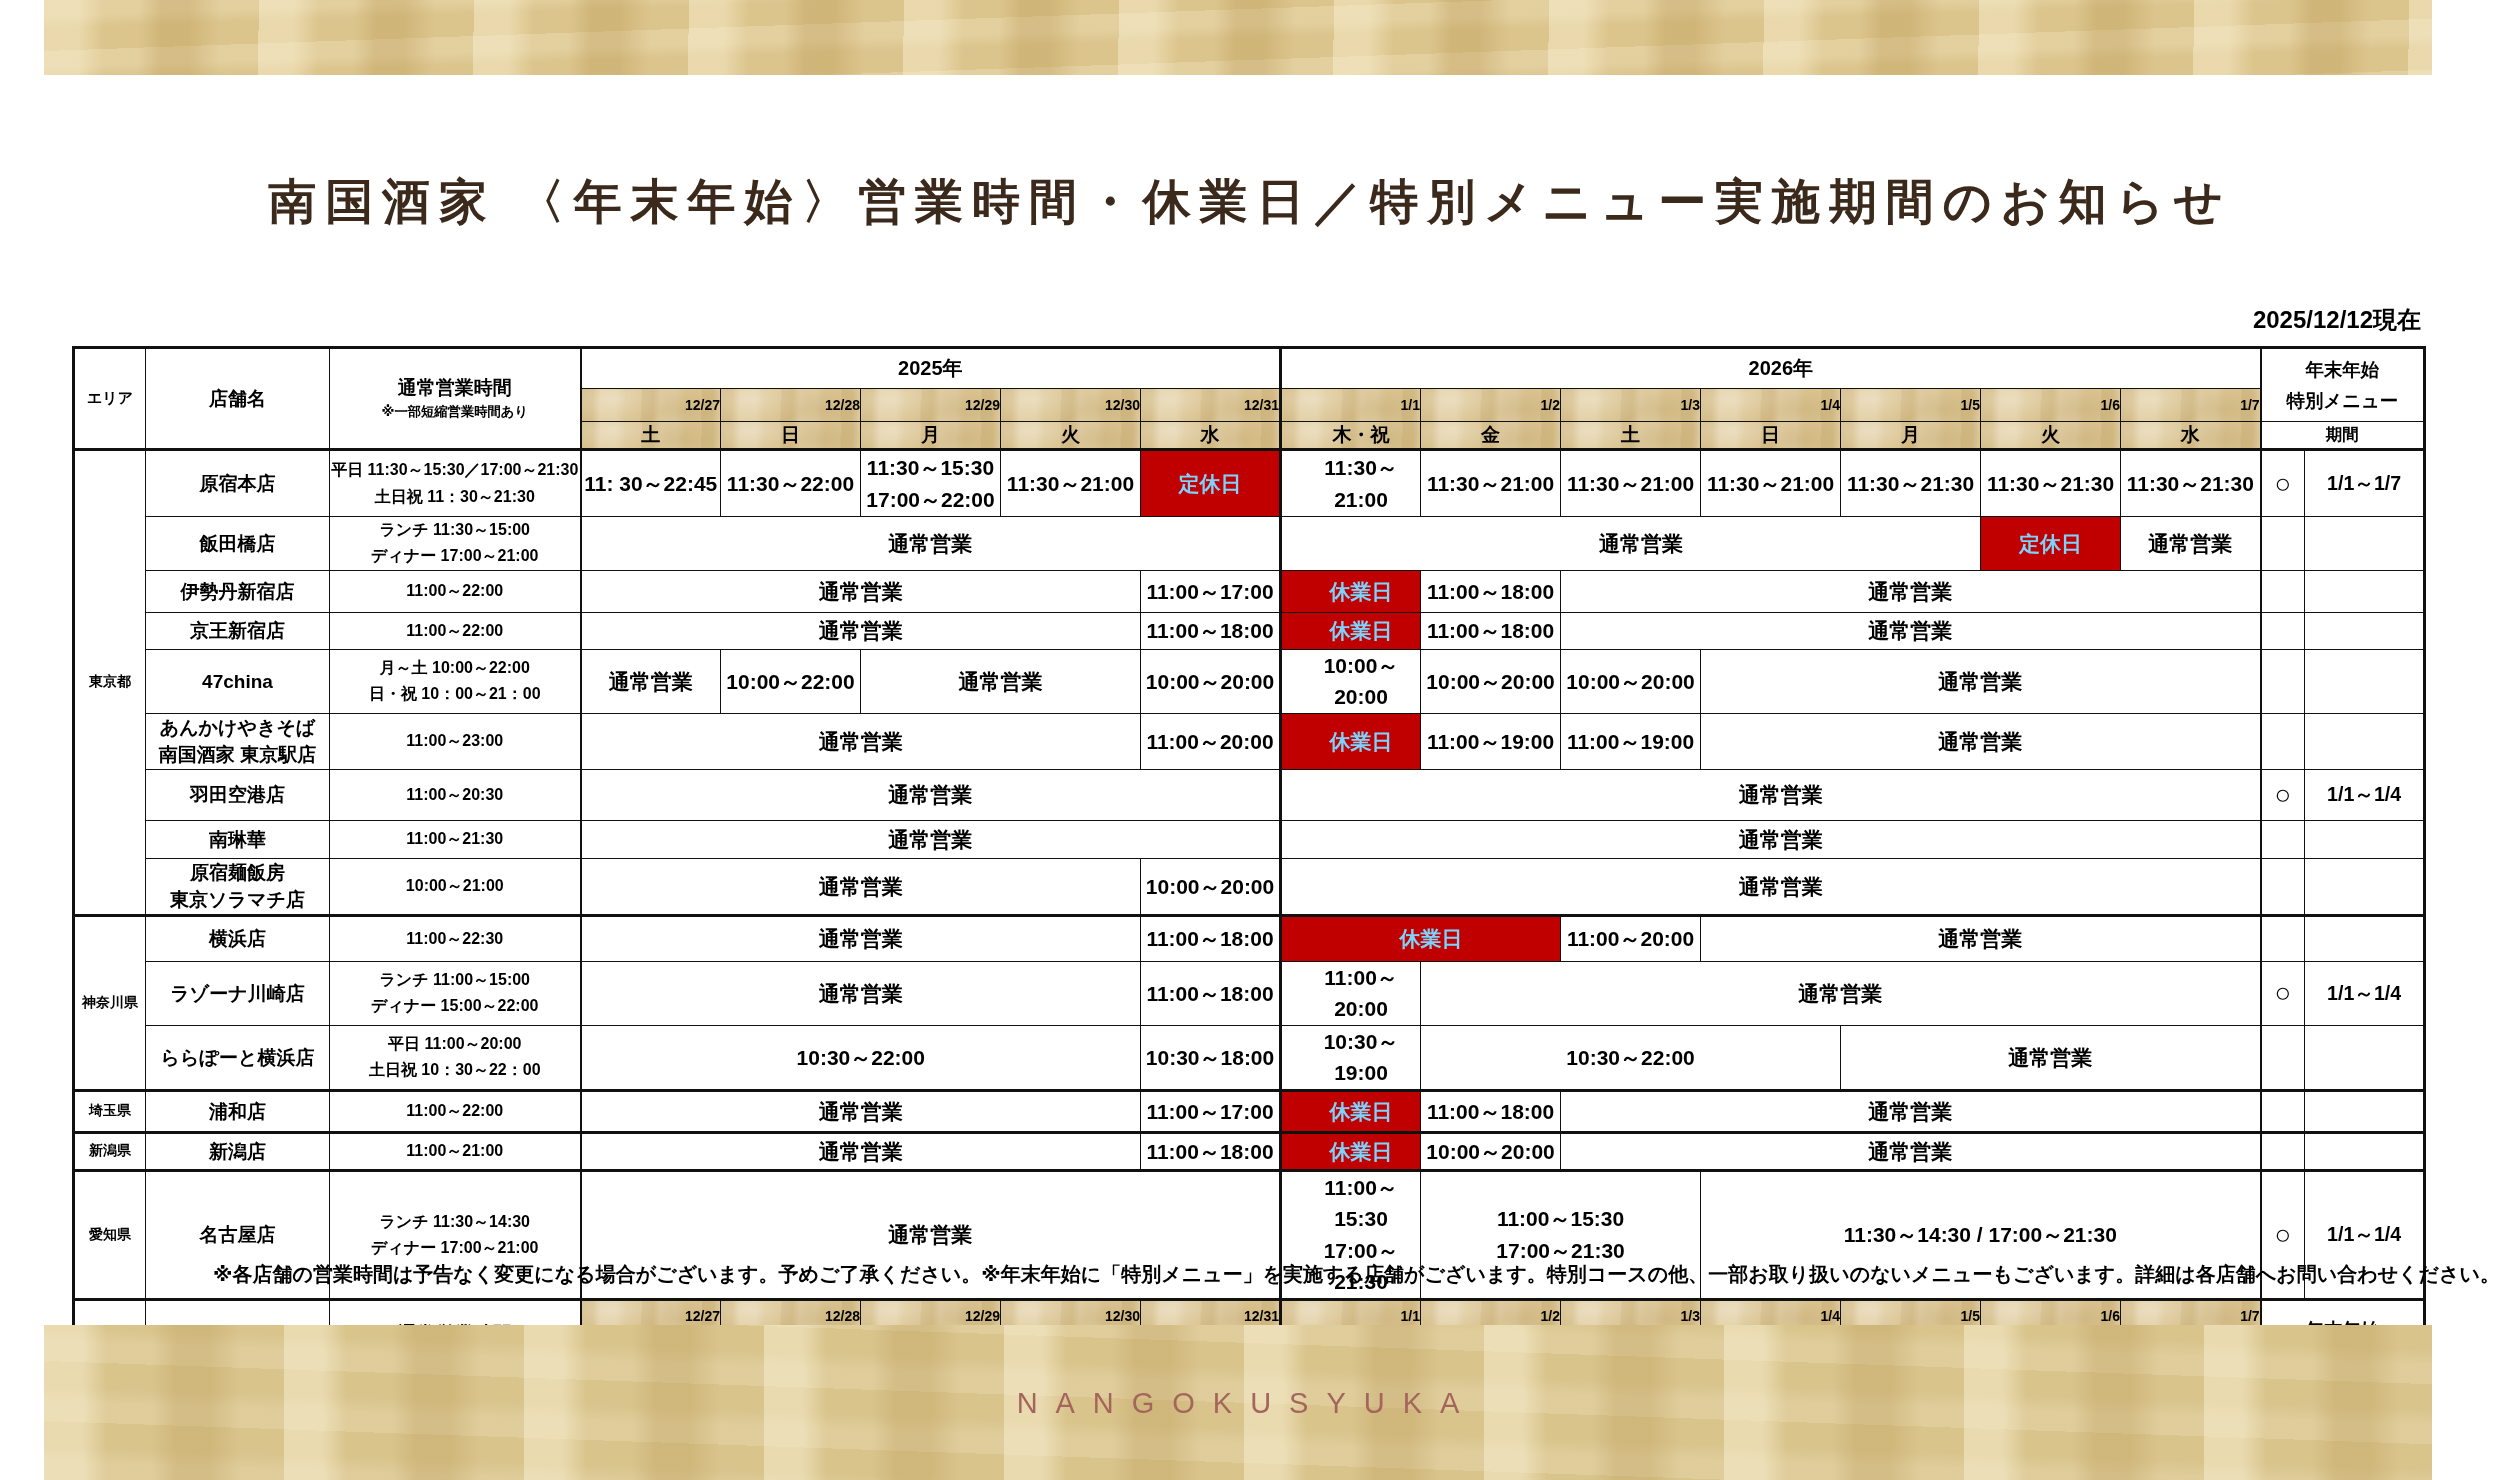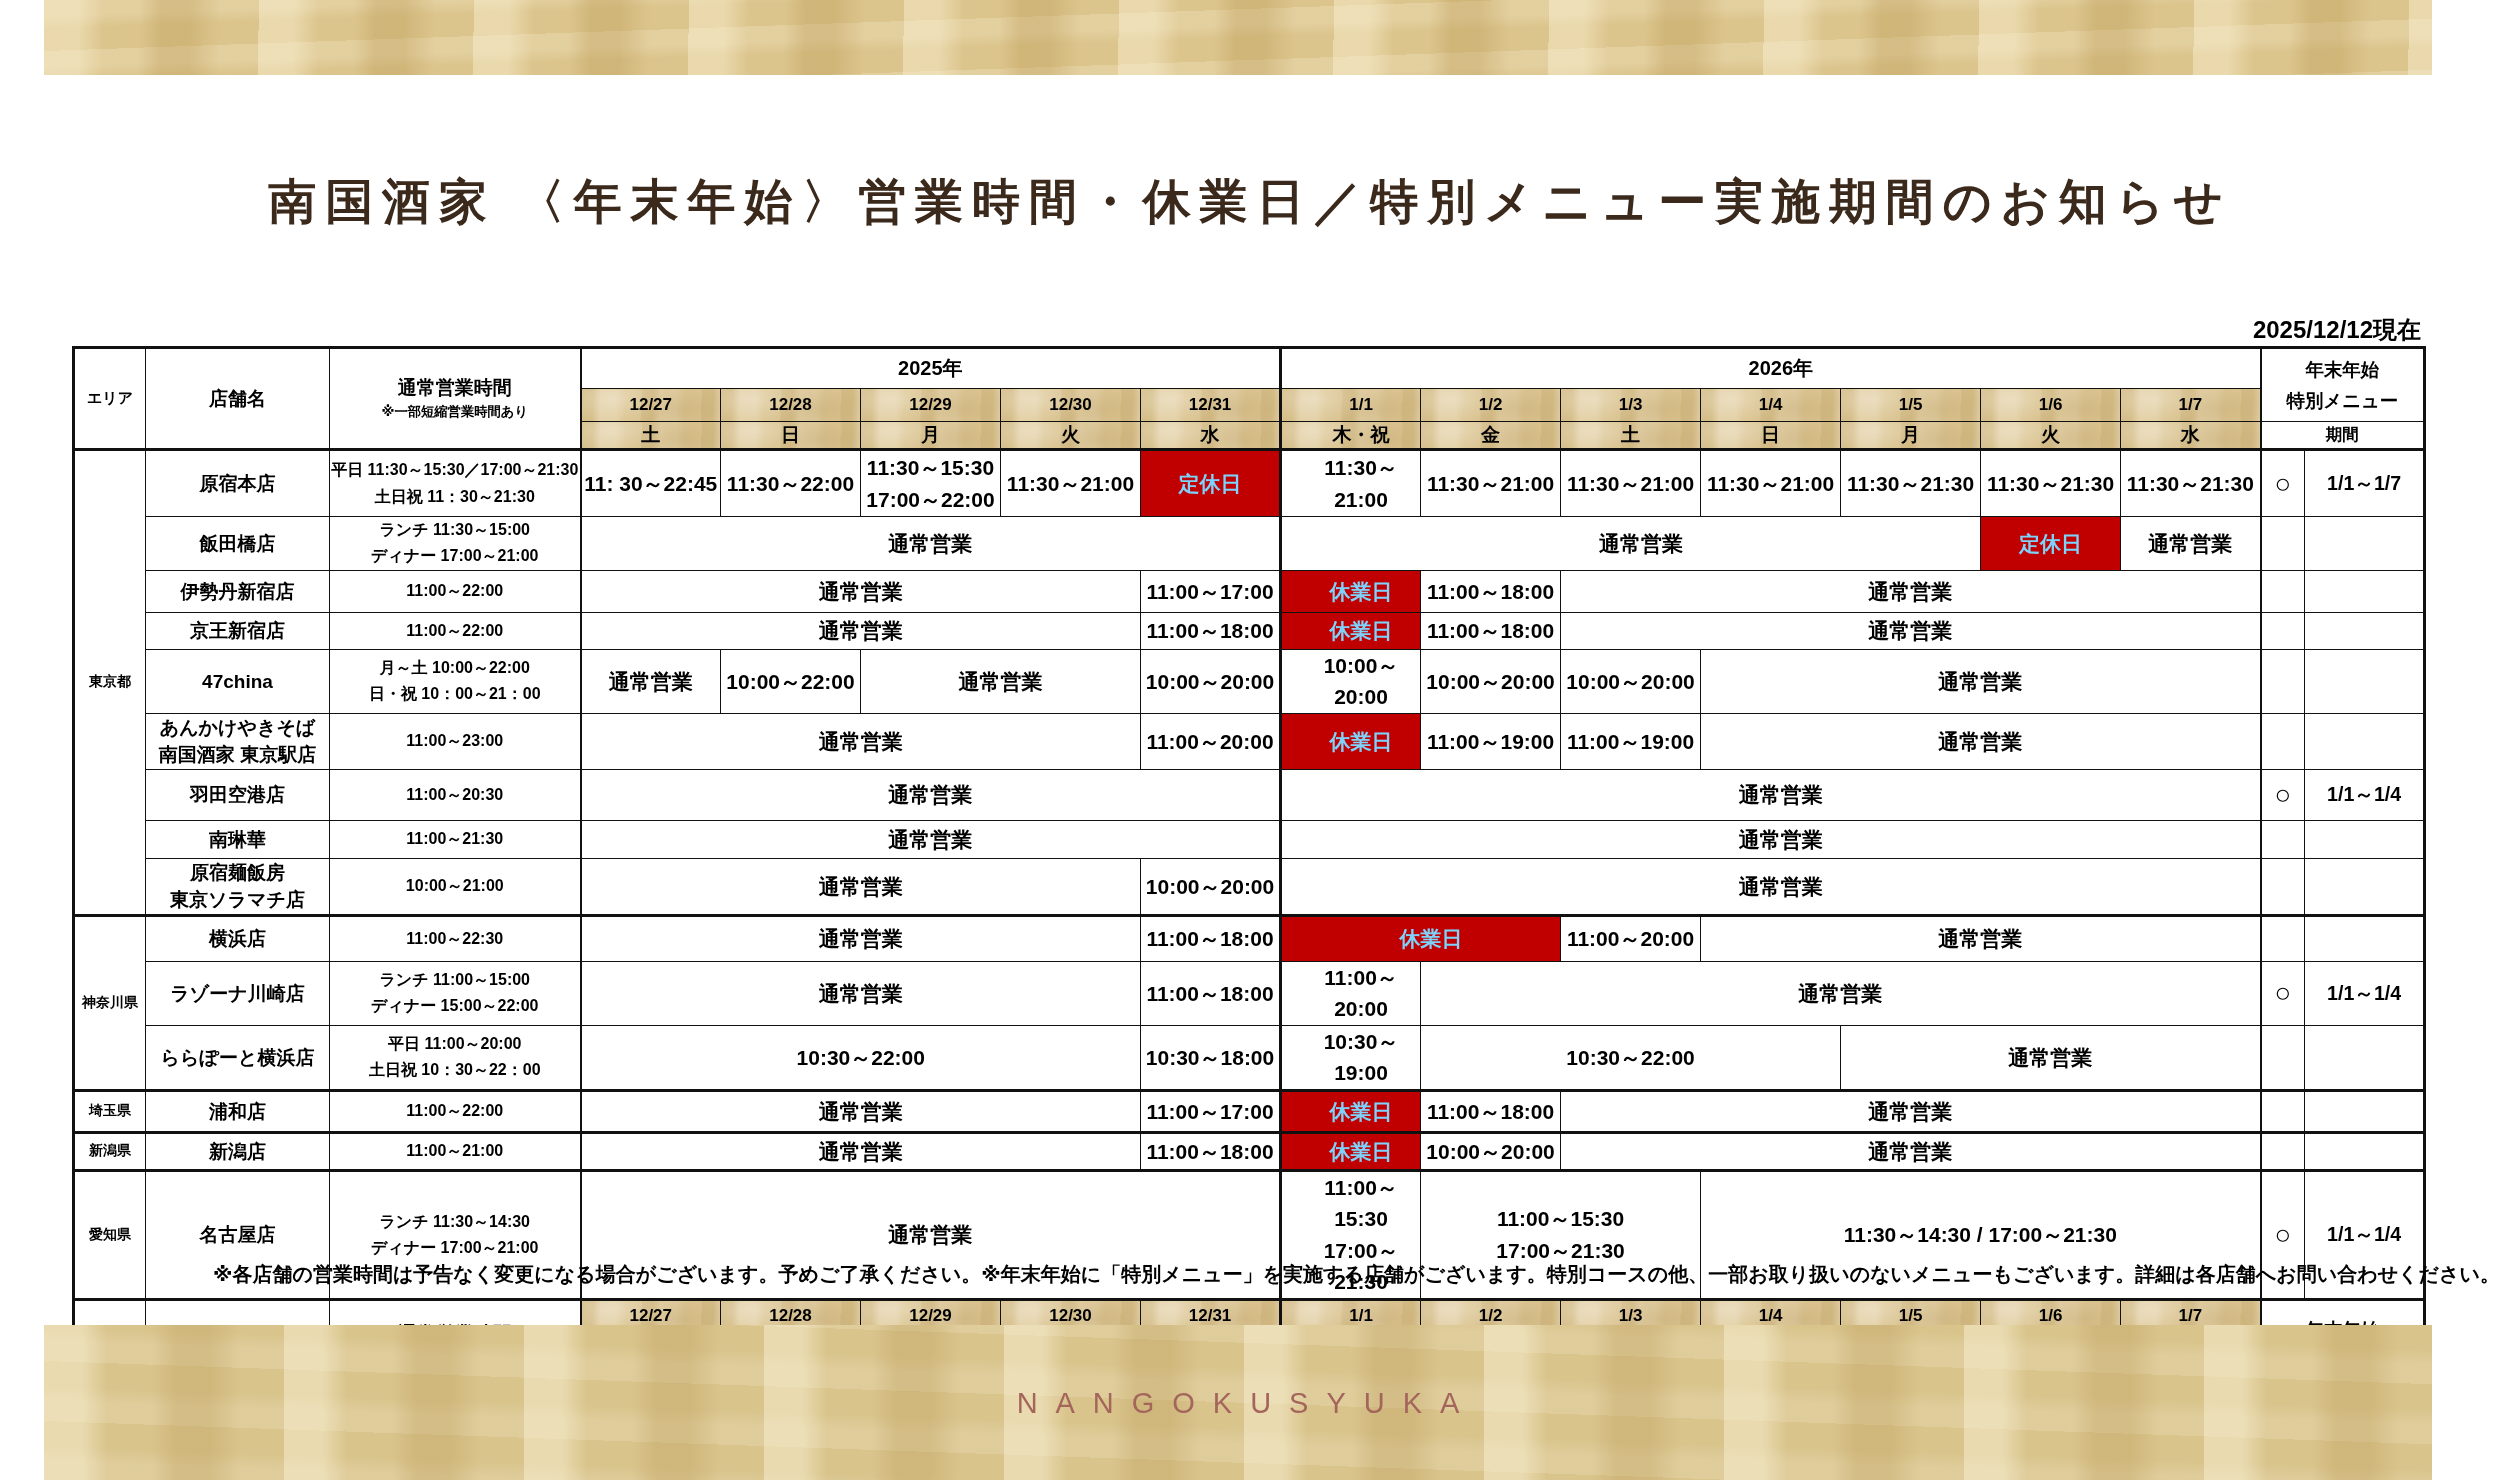--- a/index.html
+++ b/index.html
@@ -16,21 +16,21 @@
     background-image:
       repeating-linear-gradient(90deg, rgba(255,248,224,.42) 0 38px, rgba(205,175,108,0) 63px 108px,
         rgba(180,145,75,.26) 133px 165px, rgba(222,198,140,0) 196px 240px),
       repeating-linear-gradient(2deg, rgba(255,250,232,.16) 0 19px, rgba(0,0,0,0) 35px 60px);
     display:flex;align-items:center;justify-content:center;}
   .logo{font-size:29px;letter-spacing:.62em;text-indent:.62em;color:#a4655c;font-weight:400;}
   
   .title{position:absolute;top:170px;left:0;width:2500px;text-align:center;margin:0;
          font-family:"Liberation Serif","DejaVu Serif",serif;font-weight:700;
          font-size:48px;letter-spacing:8.9px;color:#3b2a1c;white-space:nowrap;}
-  .asof{position:absolute;top:314px;left:72px;width:2349px;text-align:right;
+  .asof{position:absolute;top:304px;left:72px;width:2349px;text-align:right;
         font-size:24px;font-weight:700;}
   
   table.sched{position:absolute;left:72px;top:346px;width:2349px;table-layout:fixed;
               border-collapse:collapse;border:3.8px solid #111;}
   td{border:1.3px solid #111;text-align:center;vertical-align:middle;font-weight:700;
      padding:0;overflow:hidden;background:#fff;}
   td.tan{background-color:#ddc795;
     background-image:
       radial-gradient(ellipse 82px 35px at 22% 30%, rgba(255,255,255,.30), rgba(255,255,255,0) 70%),
       radial-gradient(ellipse 95px 41px at 72% 62%, rgba(160,125,60,.20), rgba(160,125,60,0) 70%),
@@ -40,21 +40,21 @@
   td.thickL{border-left-width:3.2px;padding-left:20px;}
   td.secT{border-top-width:3.2px;}
   td.hdrB{border-bottom-width:3.8px;}
   .fz-area{font-size:14px;}
   .fz-areah{font-size:15px;}
   .fz-name{font-size:19px;line-height:1.45;}
   .fz-hours{font-size:16px;line-height:1.65;}
   .fz-hourshead{font-size:19px;line-height:1.4;}
   .fz-note{font-size:13.3px;line-height:1.6;}
   .fz-year{font-size:20px;}
-  .fz-date{font-size:17px;}
+  .fz-date{font-size:14px;text-align:right;}
   .fz-day{font-size:19px;}
   .fz-cell{font-size:21px;line-height:1.5;}
   .fz-special{font-size:18.4px;line-height:1.7;}
   .fz-period{font-size:19.6px;}
   .fz-kikan{font-size:16.5px;}
   .circle{font-size:28px;line-height:1;}
   
   .footnote{position:absolute;top:1261px;left:0;width:2500px;text-align:right;
             font-size:20px;font-weight:700;}
 </style>

